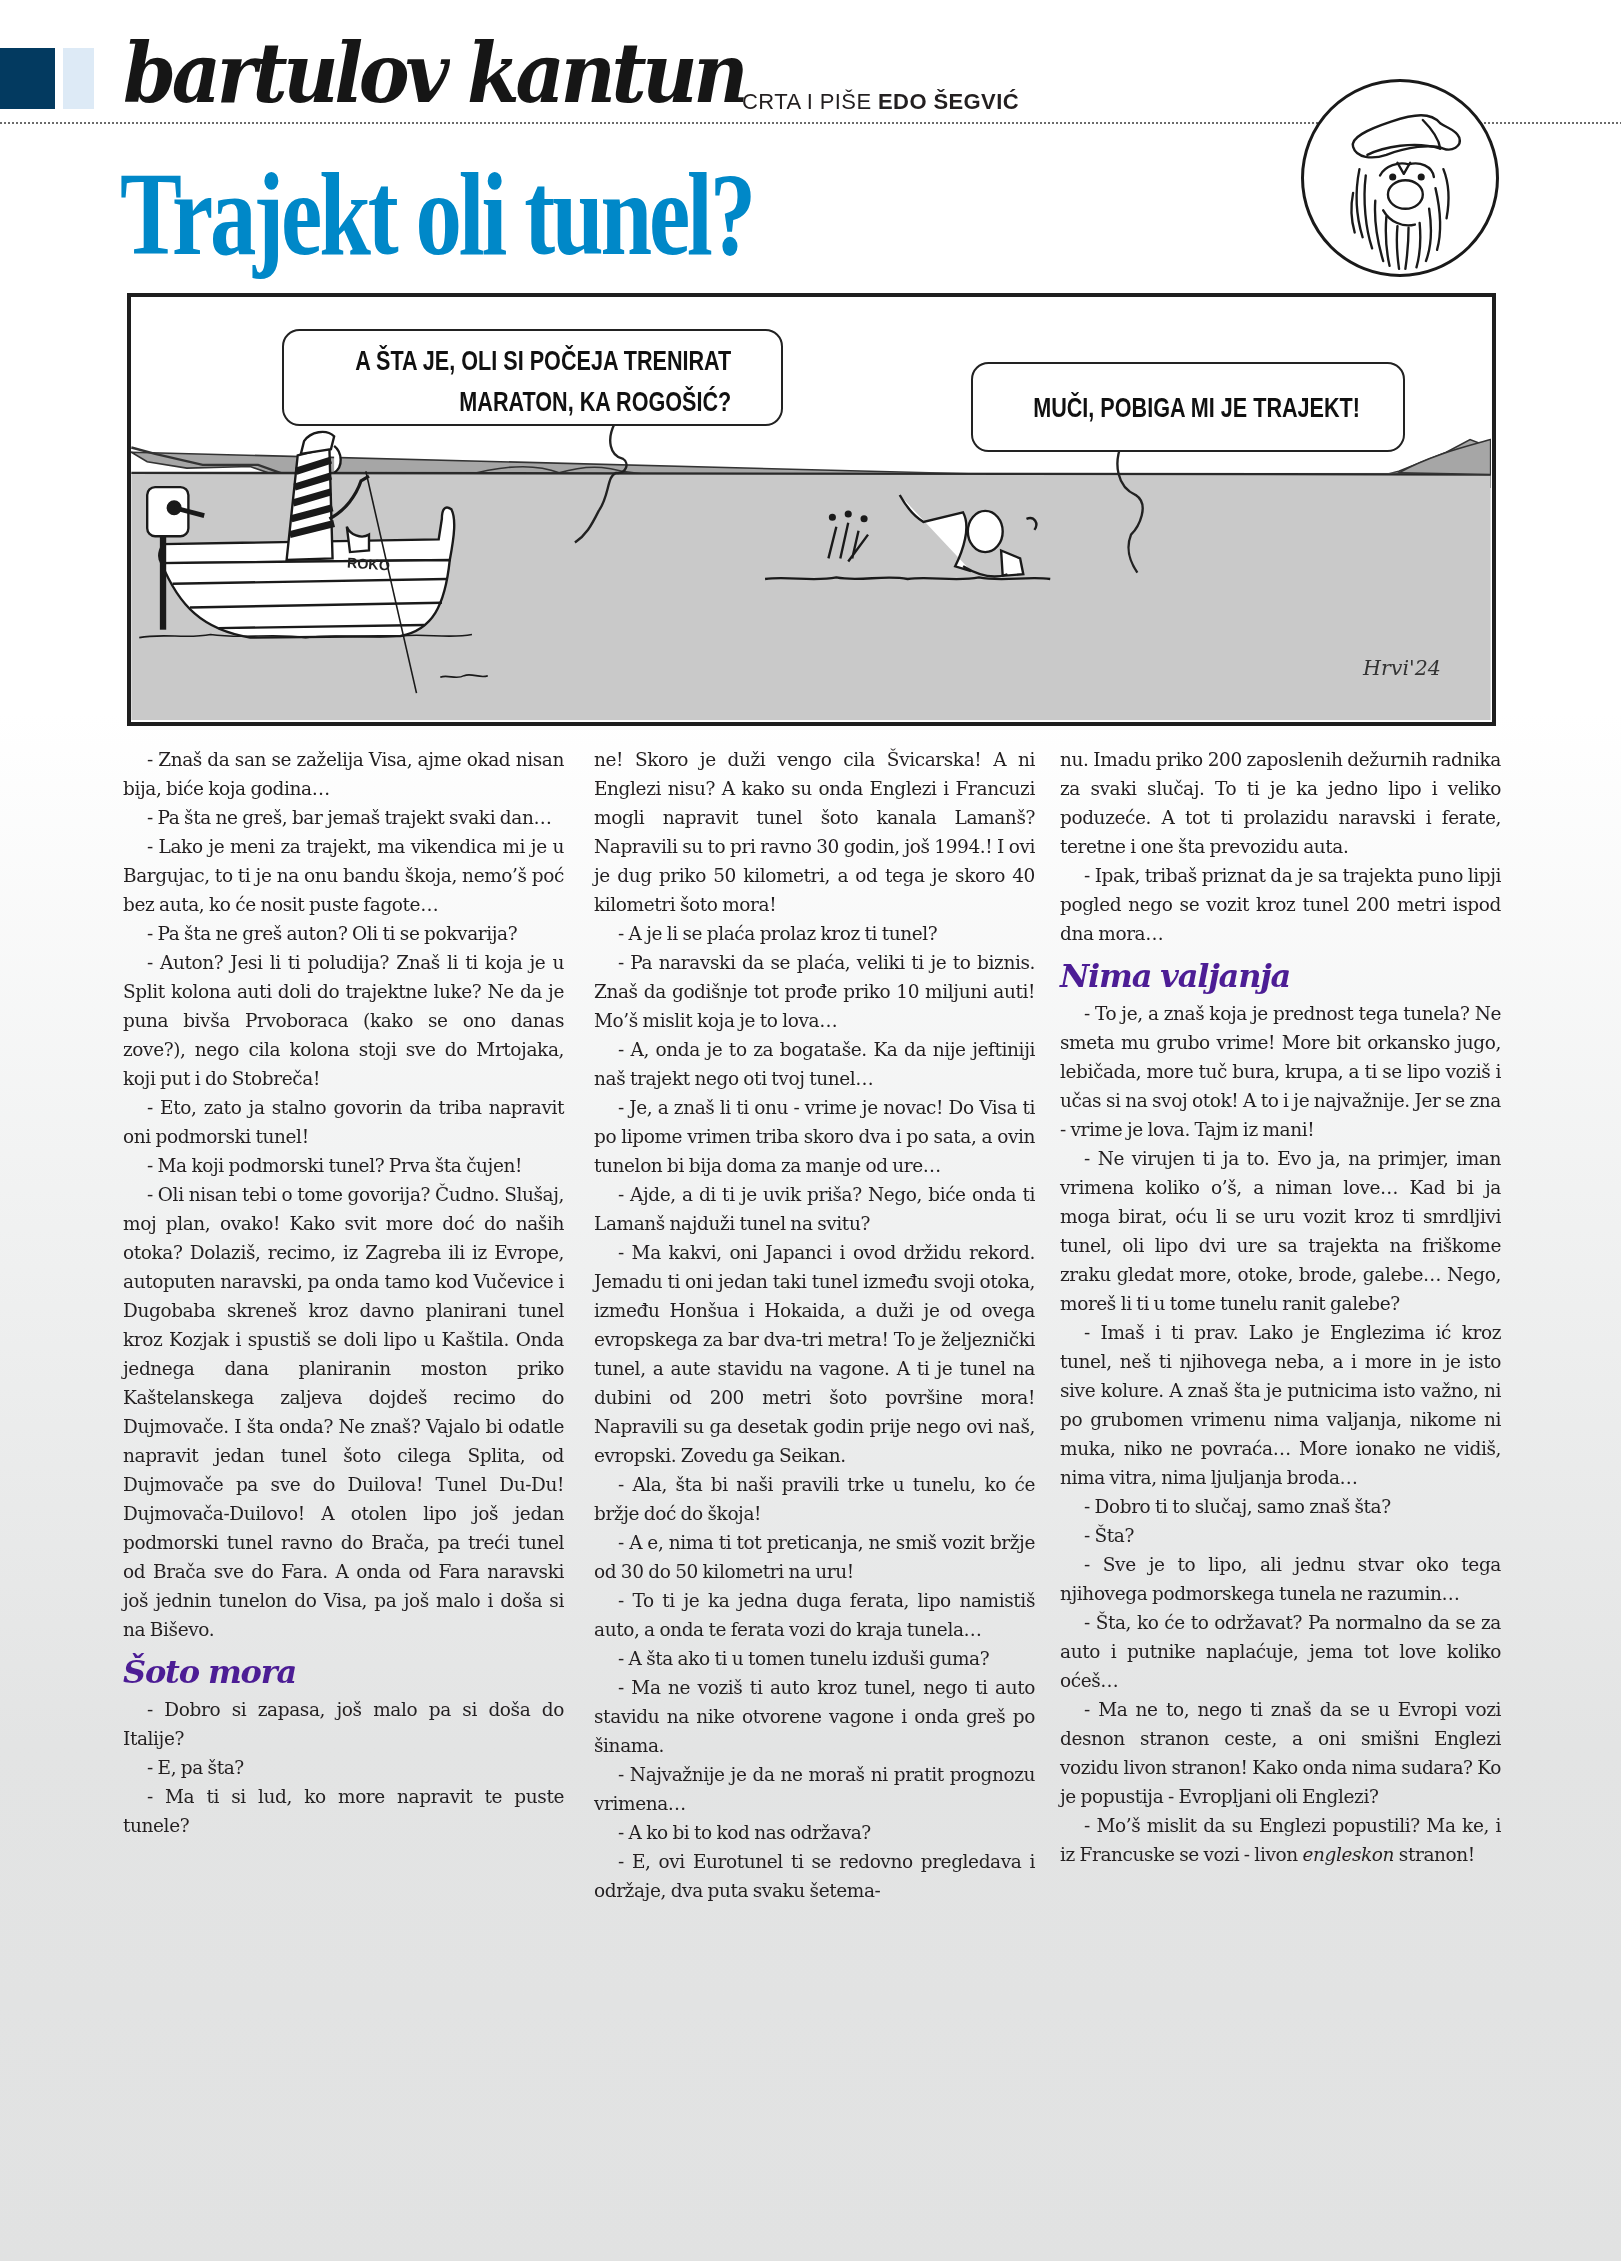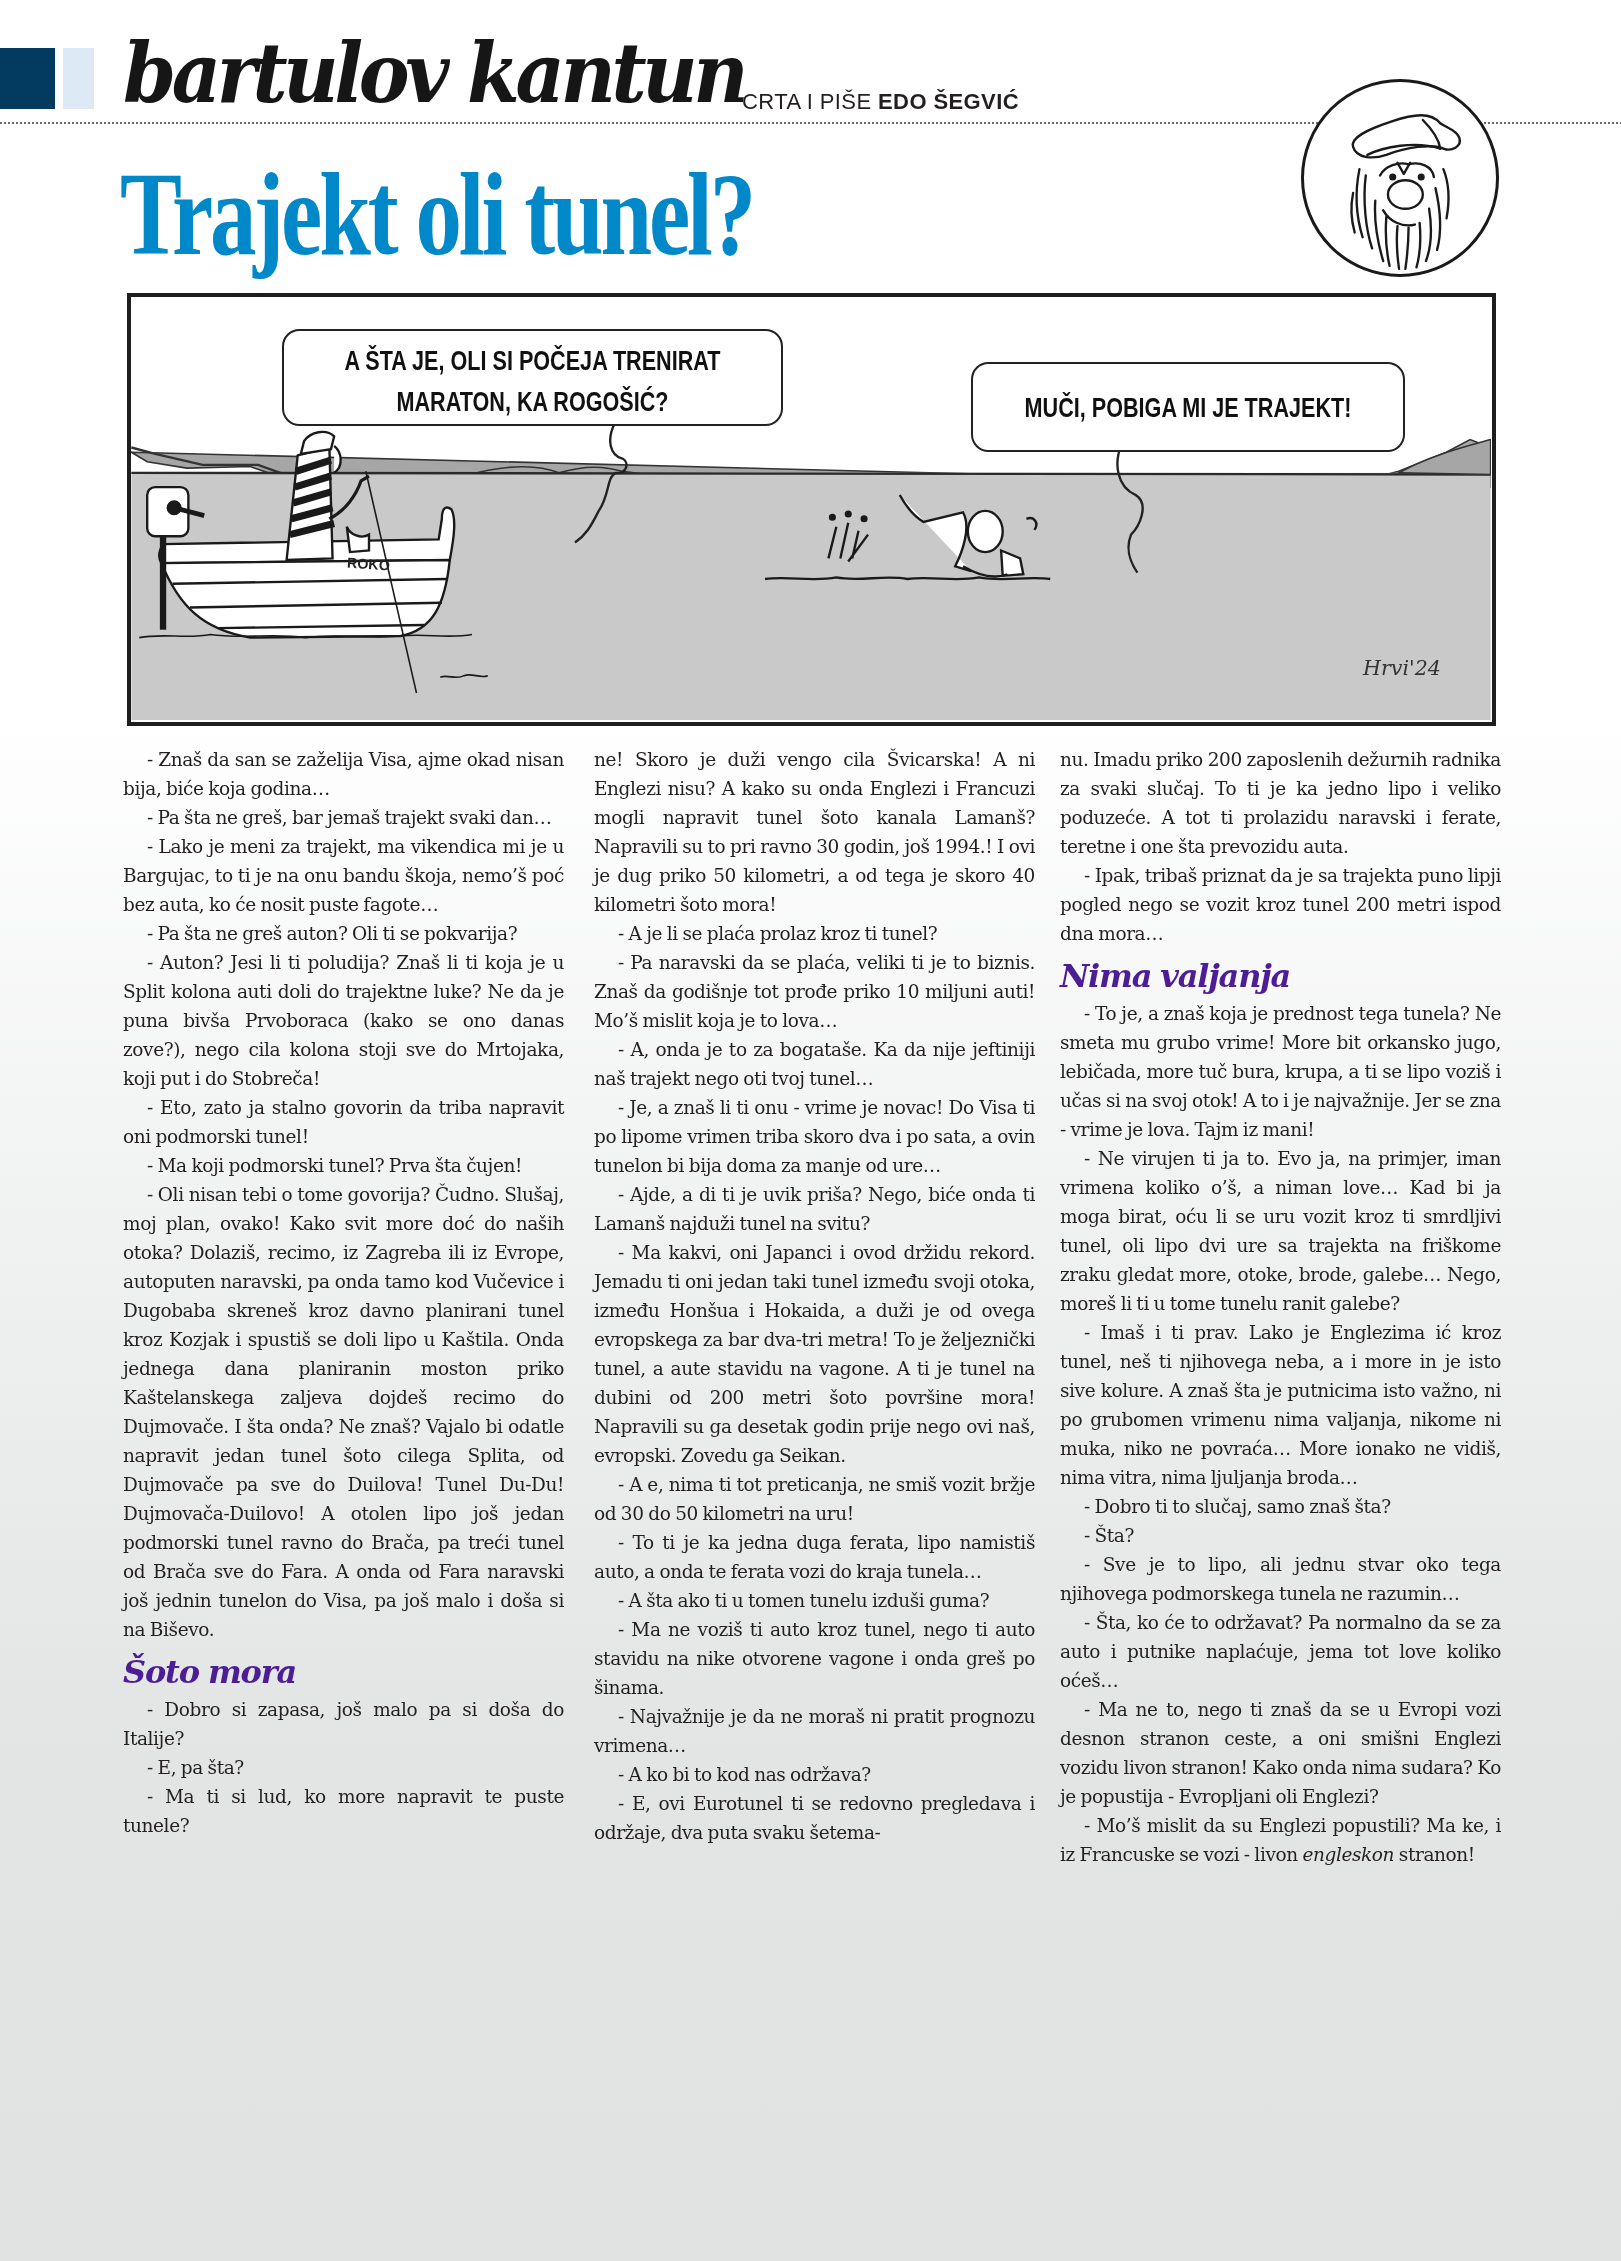--- a/index.html
+++ b/index.html
@@ -68,21 +68,21 @@
   }
   .cartoon svg { position: absolute; left: 0; top: 0; }
   .bubble {
     position: absolute;
     background: #ffffff;
     border: 2.4px solid #222;
     border-radius: 17.4px;
     font-family: "Liberation Sans", sans-serif;
     font-weight: bold;
     color: #111;
-    text-align: center;
+    text-align: right;
     letter-spacing: 0px;
     transform-origin: left top;
   }
   .bubble-1 { left: 151px; top: 32px; width: 501px; height: 97px; padding-top: 9.5px; }
   .bubble-2 { left: 840px; top: 65px; width: 434px; height: 90px; padding-top: 24px; }
   .bubble .line { display: block; font-size: 27px; line-height: 41px; transform: scaleX(0.80); }
   .boat-name {
     position: absolute; left: 216px; top: 259px;
     font-family: "Liberation Sans", sans-serif; font-size: 14.3px; font-weight: bold; color: #222;
     transform: rotate(4deg);
@@ -245,20 +245,21 @@
     <p>- Ma ti si lud, ko more napravit te puste tunele?</p>
   </div>
 <div class="column col-2">
     <p class="cont">ne! Skoro je duži vengo cila Švicarska! A ni Englezi nisu? A kako su onda Englezi i Francuzi mogli napravit tunel šoto kanala Lamanš? Napravili su to pri ravno 30 godin, još 1994.! I ovi je dug priko 50 kilometri, a od tega je skoro 40 kilometri šoto mora!</p>
     <p>- A je li se plaća prolaz kroz ti tunel?</p>
     <p>- Pa naravski da se plaća, veliki ti je to biznis. Znaš da godišnje tot prođe priko 10 miljuni auti! Mo’š mislit koja je to lova…</p>
     <p>- A, onda je to za bogataše. Ka da nije jeftiniji naš trajekt nego oti tvoj tunel…</p>
     <p>- Je, a znaš li ti onu - vrime je novac! Do Visa ti po lipome vrimen triba skoro dva i po sata, a ovin tunelon bi bija doma za manje od ure…</p>
     <p>- Ajde, a di ti je uvik priša? Nego, biće onda ti Lamanš najduži tunel na svitu?</p>
     <p>- Ma kakvi, oni Japanci i ovod držidu rekord. Jemadu ti oni jedan taki tunel između svoji otoka, između Honšua i Hokaida, a duži je od ovega evropskega za bar dva-tri metra! To je željeznički tunel, a aute stavidu na vagone. A ti je tunel na dubini od 200 metri šoto površine mora! Napravili su ga desetak godin prije nego ovi naš, evropski. Zovedu ga Seikan.</p>
+    <p>- Ala, šta bi naši pravili trke u tunelu, ko će bržje doć do škoja!</p>
     <p>- A e, nima ti tot preticanja, ne smiš vozit bržje od 30 do 50 kilometri na uru!</p>
     <p>- To ti je ka jedna duga ferata, lipo namistiš auto, a onda te ferata vozi do kraja tunela…</p>
     <p>- A šta ako ti u tomen tunelu izduši guma?</p>
     <p>- Ma ne voziš ti auto kroz tunel, nego ti auto stavidu na nike otvorene vagone i onda greš po šinama.</p>
     <p>- Najvažnije je da ne moraš ni pratit prognozu vrimena…</p>
     <p>- A ko bi to kod nas održava?</p>
     <p>- E, ovi Eurotunel ti se redovno pregledava i održaje, dva puta svaku šetema-</p>
   </div>
 <div class="column col-3">
     <p class="cont">nu. Imadu priko 200 zaposlenih dežurnih radnika za svaki slučaj. To ti je ka jedno lipo i veliko poduzeće. A tot ti prolazidu naravski i ferate, teretne i one šta prevozidu auta.</p>

